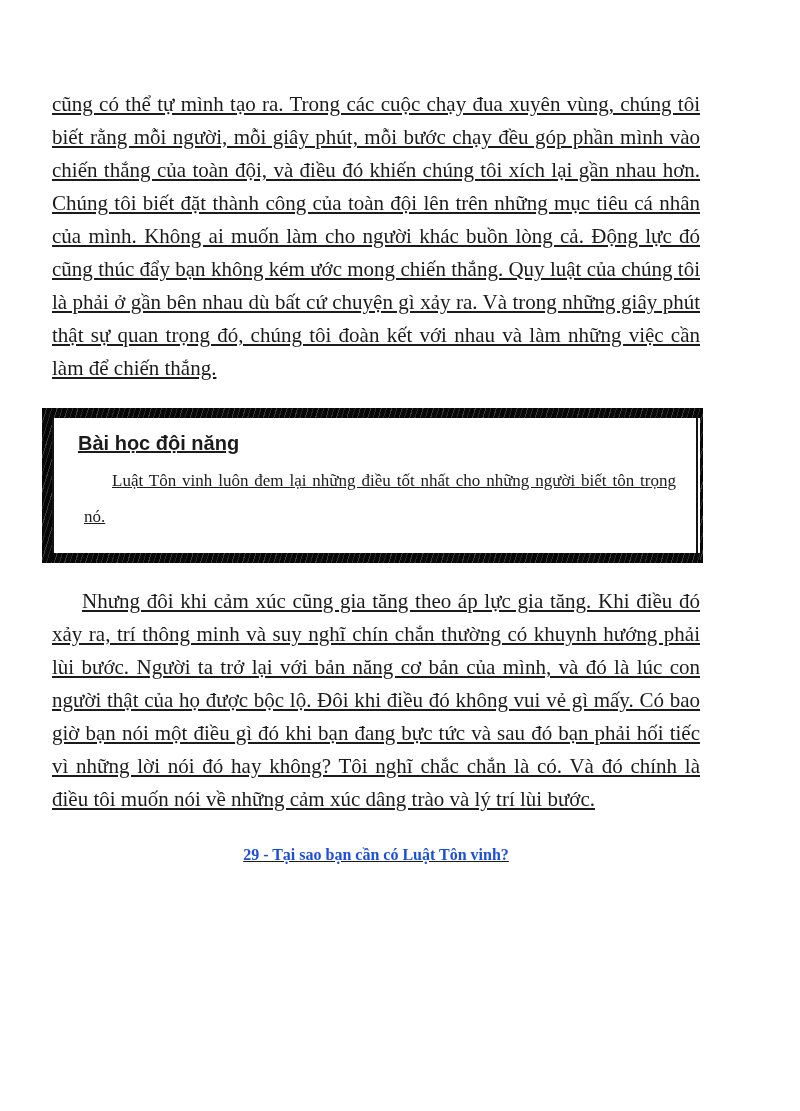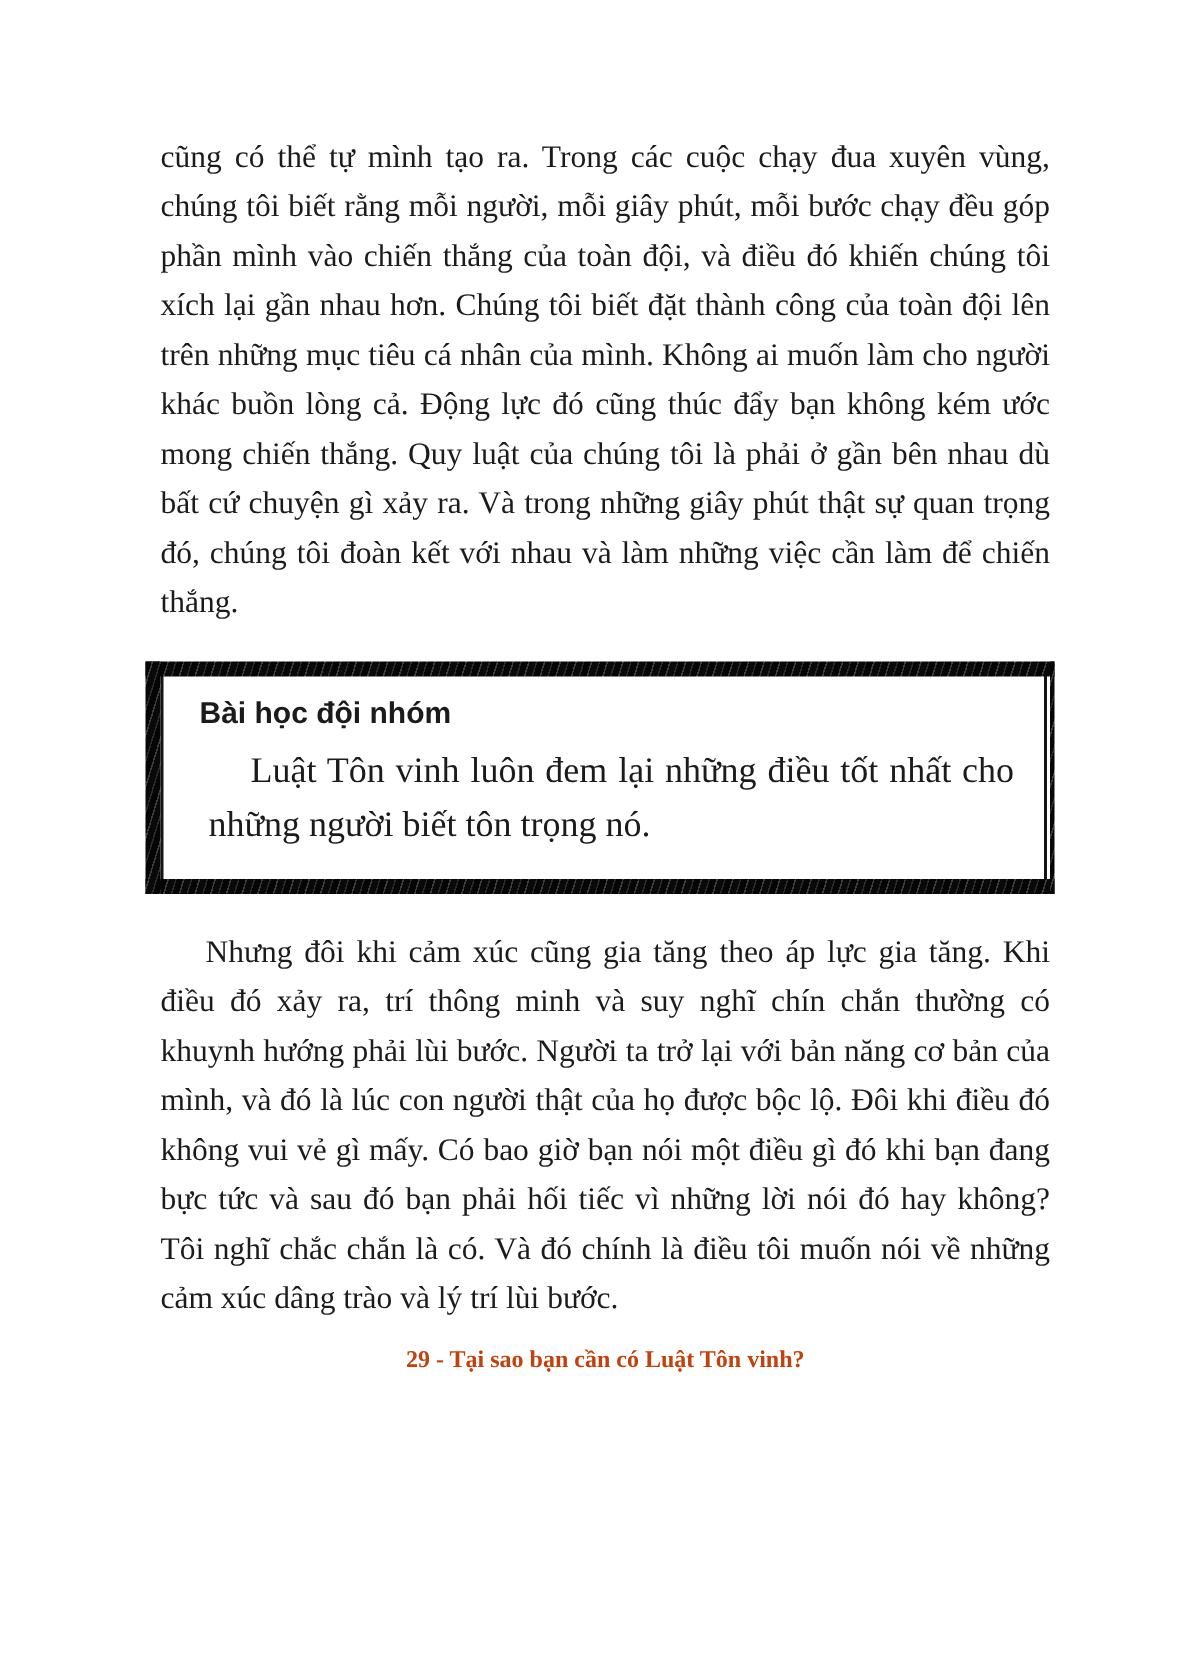--- a/index.html
+++ b/index.html
@@ -11,22 +11,23 @@
     width: 800px;
     height: 1111px;
     overflow: hidden;
     font-family: "Liberation Serif", "DejaVu Serif", serif;
     color: #1b1b1b;
   }
   .page {
     box-sizing: border-box;
     width: 800px;
     height: 1111px;
-    padding: 88px 100px 0 107px;
+    padding: 88px 100px 0 52px;
     position: relative;
+    text-decoration: underline;
   }
   p.body-text {
     font-size: 21px;
     line-height: 33px;
     text-align: justify;
     margin: 0;
   }
   p.indent {
     text-indent: 30px;
   }
@@ -51,47 +52,47 @@
   .strip-left   { left: -12px; top: -9px; bottom: -10px; width: 10px; }
   .strip-right  { right: -7px; top: -9px; bottom: -10px; width: 3px; }
   .callout-title {
     font-family: "Liberation Sans", "DejaVu Sans", sans-serif;
     font-weight: bold;
     font-size: 20px;
     line-height: 28px;
     margin: 0 0 6px 0;
   }
   .callout-body {
-    font-size: 24px;
+    font-size: 17px;
     line-height: 36px;
     text-align: justify;
     text-indent: 28px;
     margin: 0 0 0 6px;
   }
   .footer {
-    margin-top: 16px;
+    margin-top: 30px;
     text-align: center;
     font-weight: bold;
     font-size: 16px;
-    color: #c2410c;
+    color: #1d4ed8;
   }
 </style>
 </head>
 <body>
 
 <div class="page">
 
   <p class="body-text">cũng có thể tự mình tạo ra. Trong các cuộc chạy đua xuyên vùng, chúng tôi biết rằng mỗi người, mỗi giây phút, mỗi bước chạy đều góp phần mình vào chiến thắng của toàn đội, và điều đó khiến chúng tôi xích lại gần nhau hơn. Chúng tôi biết đặt thành công của toàn đội lên trên những mục tiêu cá nhân của mình. Không ai muốn làm cho người khác buồn lòng cả. Động lực đó cũng thúc đẩy bạn không kém ước mong chiến thắng. Quy luật của chúng tôi là phải ở gần bên nhau dù bất cứ chuyện gì xảy ra. Và trong những giây phút thật sự quan trọng đó, chúng tôi đoàn kết với nhau và làm những việc cần làm để chiến thắng.</p>
 
   <div class="callout">
     <div class="strip strip-top"></div>
     <div class="strip strip-bottom"></div>
     <div class="strip strip-left"></div>
     <div class="strip strip-right"></div>
-    <p class="callout-title">Bài học đội nhóm</p>
+    <p class="callout-title">Bài học đội năng</p>
     <p class="callout-body">Luật Tôn vinh luôn đem lại những điều tốt nhất cho những người biết tôn trọng nó.</p>
   </div>
 
   <p class="body-text indent">Nhưng đôi khi cảm xúc cũng gia tăng theo áp lực gia tăng. Khi điều đó xảy ra, trí thông minh và suy nghĩ chín chắn thường có khuynh hướng phải lùi bước. Người ta trở lại với bản năng cơ bản của mình, và đó là lúc con người thật của họ được bộc lộ. Đôi khi điều đó không vui vẻ gì mấy. Có bao giờ bạn nói một điều gì đó khi bạn đang bực tức và sau đó bạn phải hối tiếc vì những lời nói đó hay không? Tôi nghĩ chắc chắn là có. Và đó chính là điều tôi muốn nói về những cảm xúc dâng trào và lý trí lùi bước.</p>
 
 
   <div class="footer">29 - Tại sao bạn cần có Luật Tôn vinh?</div>
 
 </div>
 

